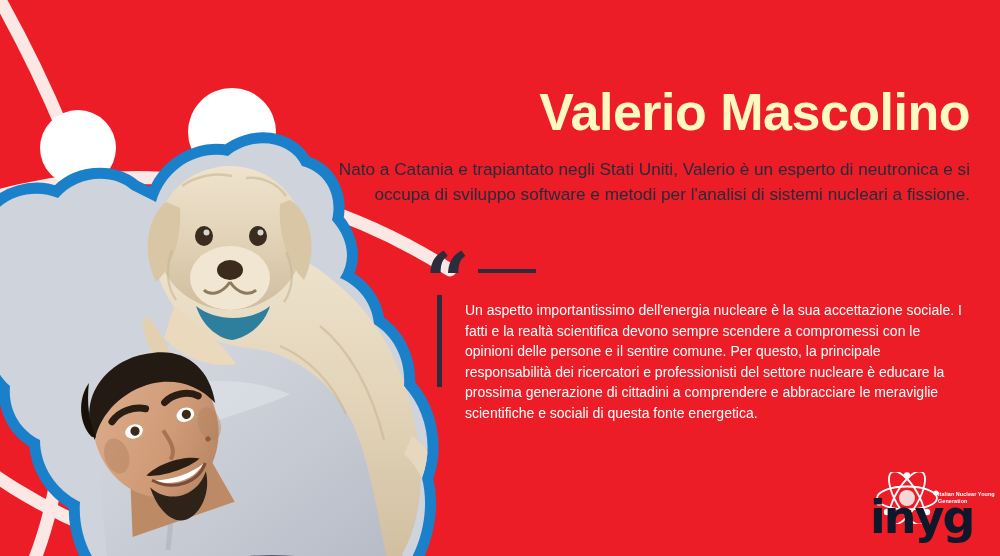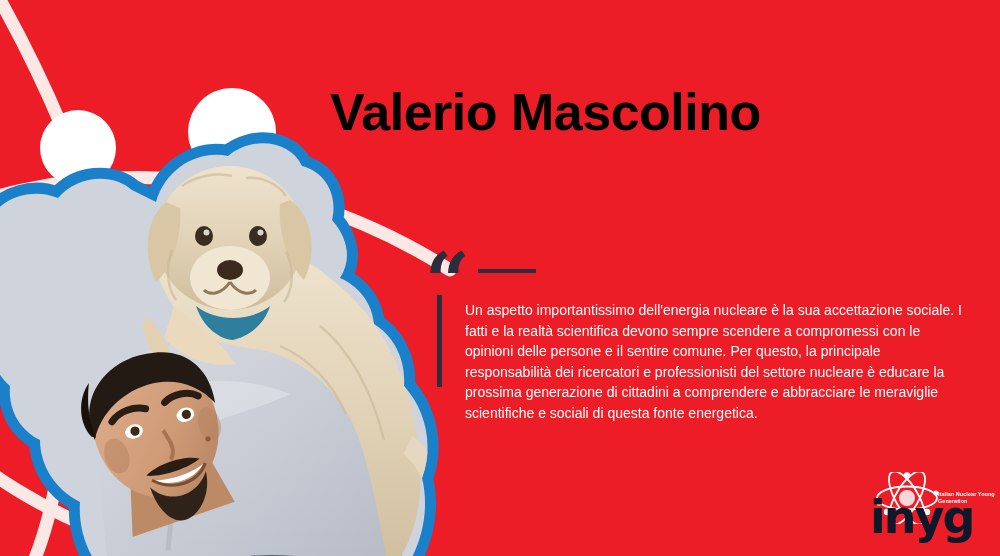--- a/index.html
+++ b/index.html
@@ -34,21 +34,22 @@
   #content{
     position:absolute;
     left:330px; top:0;
     width:640px; height:556px;
   }
 
   #page-title{
     position:absolute;
     right:0; top:50px;
     width:640px;
-    color:#000000;
+    text-align:right;
+    color:#fef9c3;
     font-size:52px;
     font-weight:bold;
     letter-spacing:-0.5px;
     line-height:1.06;
   }
 
   #bio-text{
     position:absolute;
     right:0; top:140px;
     width:640px;
@@ -275,20 +276,21 @@
           <circle cx="128" cy="72" r="2.6" fill="#8a5b3c"></circle>
         </g>
       </g>
     </svg>
   </div>
 
   <div id="content">
 
     <h1 id="page-title">Valerio Mascolino</h1>
 
+    <p id="bio-text">Nato a Catania e trapiantato negli Stati Uniti, Valerio è un esperto di neutronica e si occupa di sviluppo software e metodi per l'analisi di sistemi nucleari a fissione.</p>
 
     <div id="quote-block">
       <span id="quote-mark">“</span>
       <span id="quote-rule"></span>
       <span id="quote-bar"></span>
       <p id="quote-text">Un aspetto importantissimo dell'energia nucleare è la sua accettazione sociale. I fatti e la realtà scientifica devono sempre scendere a compromessi con le opinioni delle persone e il sentire comune. Per questo, la principale responsabilità dei ricercatori e professionisti del settore nucleare è educare la prossima generazione di cittadini a comprendere e abbracciare le meraviglie scientifiche e sociali di questa fonte energetica.</p>
     </div>
   </div>
 
   <div id="logo">

